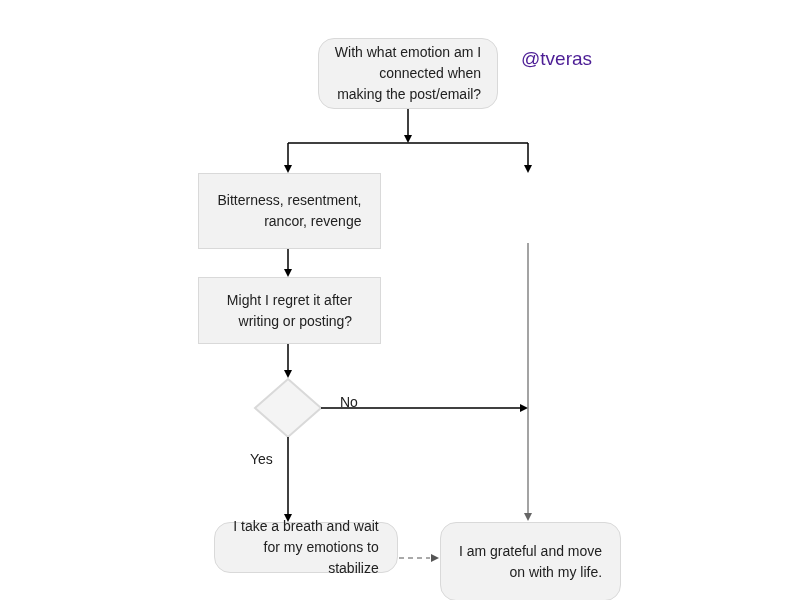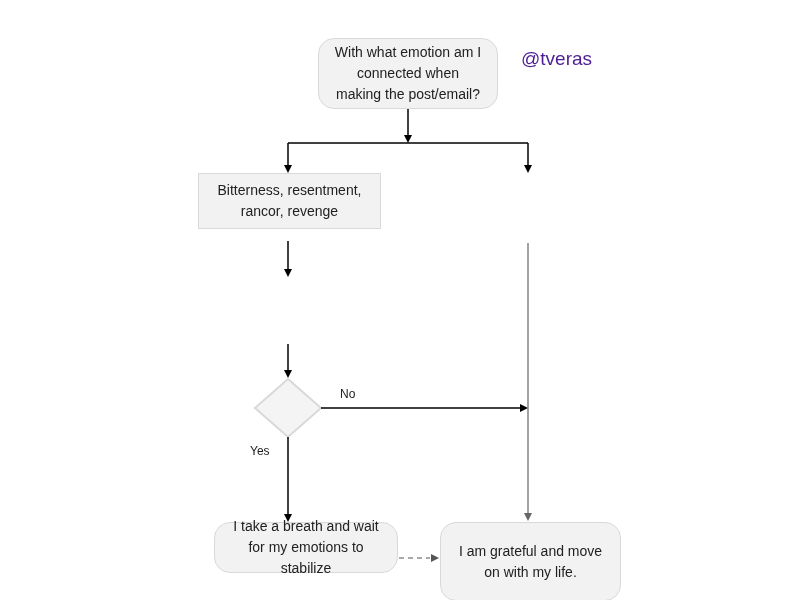--- a/index.html
+++ b/index.html
@@ -39,47 +39,48 @@
   .diamond {
     fill: #f4f4f4;
     stroke: var(--node-border, #d9d9d9);
     stroke-width: 2;
   }
   .node {
     position: absolute;
     display: flex;
     align-items: center;
     justify-content: center;
-    text-align: center;
+    text-align: right;
     background: var(--node-fill, #f2f2f2);
     border: 1px solid var(--node-border, #d9d9d9);
     color: var(--text, #212121);
     font-size: 14px;
     line-height: 21px;
     white-space: pre-line;
     box-sizing: border-box;
   }
   .node.rounded { border-radius: 16px; }
   .edge-label {
     position: absolute;
     color: var(--text, #212121);
-    font-size: 12px;
+    font-size: 14px;
     line-height: 16px;
+    margin-top: 8px;
   }
   .watermark {
     position: absolute;
     left: 521px;
     top: 48px;
     color: #4c1d95;
     font-size: 19px;
     line-height: 22px;
   }
   
   #node-start      { left: 318px; top: 38px;  width: 180px; height: 71px; }
-  #node-bitterness { left: 198px; top: 173px; width: 183px; height: 56px; }
+  #node-bitterness { left: 198px; top: 173px; width: 183px; height: 76px; }
   #node-gratitude  { left: 440px; top: 173px; width: 180px; height: 70px; }
   #node-regret     { left: 198px; top: 277px; width: 183px; height: 67px; }
   #node-breath     { left: 214px; top: 522px; width: 184px; height: 51px; }
   #node-grateful   { left: 440px; top: 522px; width: 181px; height: 79px; }
   #label-no  { left: 340px; top: 386px; }
   #label-yes { left: 250px; top: 443px; }
 </style>
 </head>
 <body>
 
@@ -122,20 +123,22 @@
   <div class="node rounded" id="node-start">With what emotion am I
 connected when
 making the post/email?</div>
 
   <div class="watermark">@tveras</div>
 
   <div class="node" id="node-bitterness">Bitterness, resentment,
 rancor, revenge</div>
 
 
+  <div class="node" id="node-regret">Might I regret it after
+writing or posting?</div>
 
   <div class="edge-label" id="label-no">No</div>
 
   <div class="edge-label" id="label-yes">Yes</div>
 
   <div class="node rounded" id="node-breath">I take a breath and wait
 for my emotions to
 stabilize</div>
 
   <div class="node rounded" id="node-grateful">I am grateful and move

